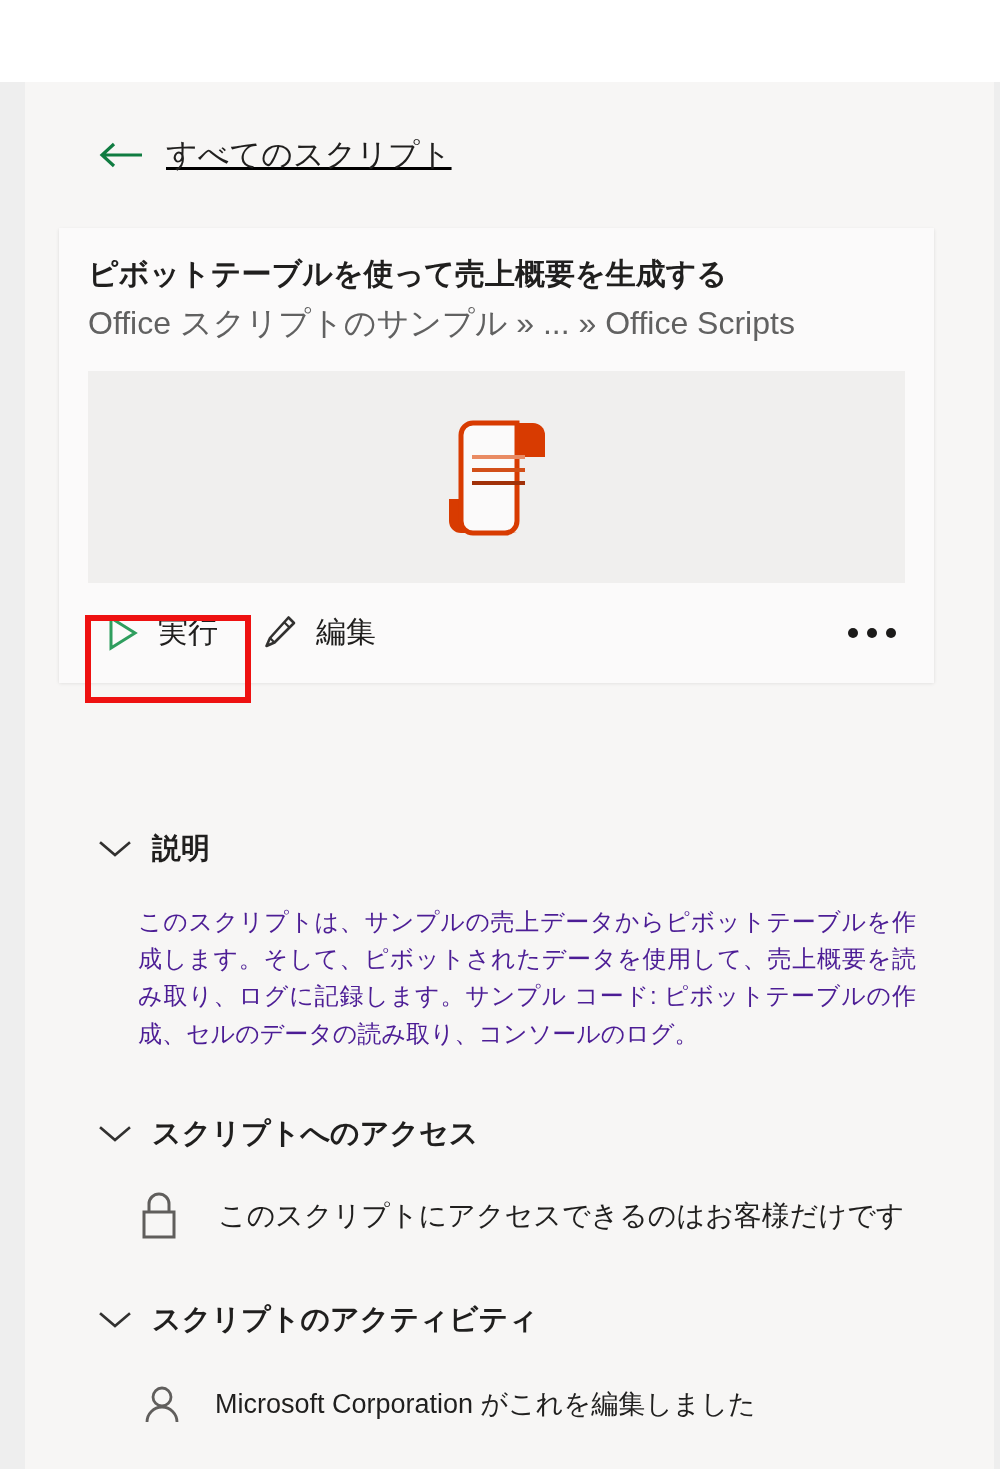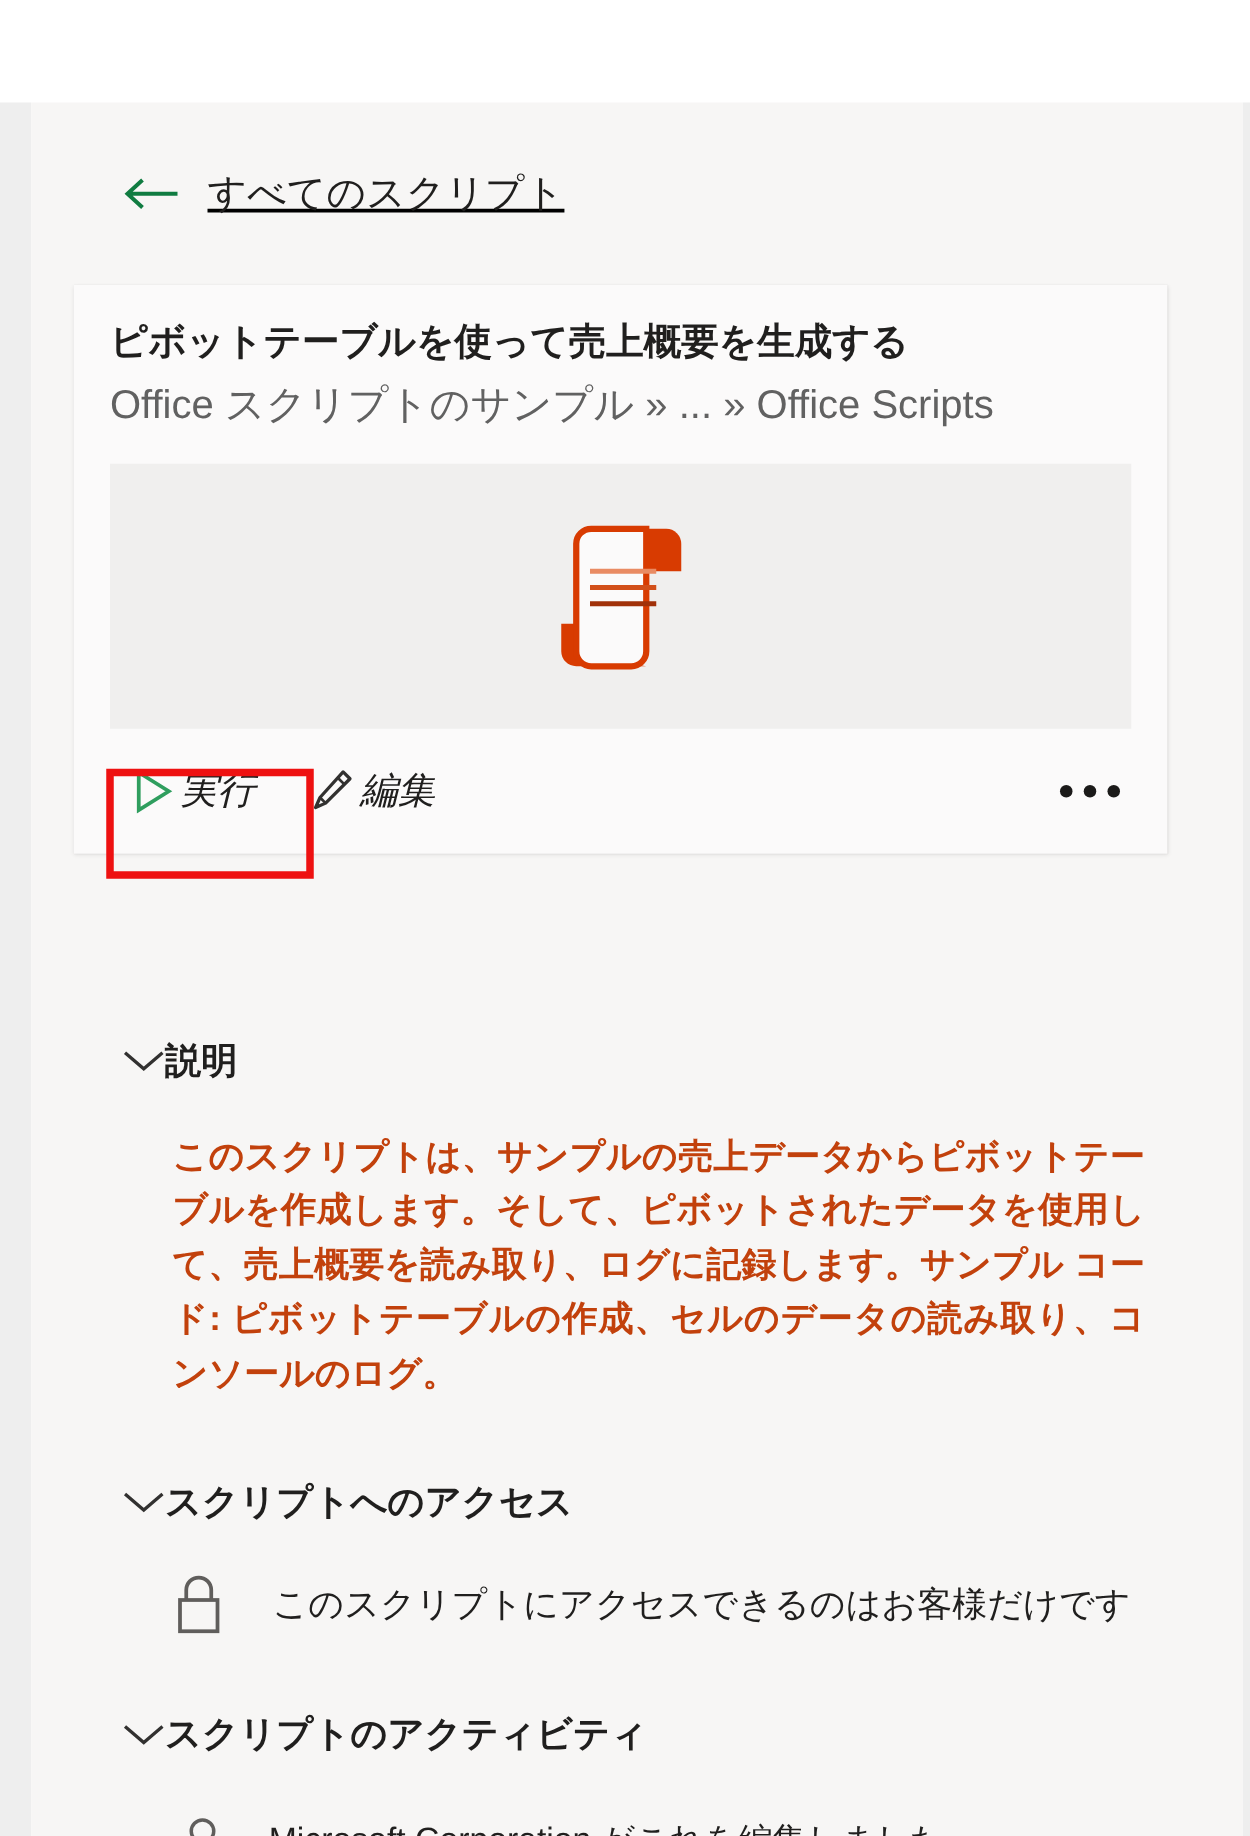--- a/index.html
+++ b/index.html
@@ -135,25 +135,24 @@
   .card-actions {
     display: flex;
     align-items: center;
     height: 100px;
     padding: 0 24px 0 29px;
     position: relative;
   }
   .act-btn {
     display: flex;
     align-items: center;
-    gap: 4px;
+    gap: 18px;
     cursor: pointer;
     padding: 8px 14px;
     box-sizing: border-box;
-    font-style: italic;
   }
   .act-btn .act-label {
     font-size: 30px;
     color: #201f1e;
     white-space: nowrap;
   }
   .run-btn { margin-left: 4px; }
   .edit-btn { margin-left: 16px; }
   .more-btn {
     margin-left: auto;
@@ -183,40 +182,40 @@
     z-index: 40;
   }
 
   
   .section {
     margin: 0 0 0 0;
   }
   .section-head {
     display: flex;
     align-items: center;
+    gap: 20px;
     padding-left: 73px;
     cursor: pointer;
     width: fit-content;
   }
   .section-head .sec-title {
     font-size: 29px;
     font-weight: 700;
     color: #201f1e;
     white-space: nowrap;
   }
   .section-body {
     padding: 0 78px 0 113px;
   }
   .desc-text {
-    font-size: 28px;
+    font-size: 24px;
     line-height: 1.55;
-    color: #c2410c;
+    color: #4c1d95;
     margin: 0;
     text-align: justify;
-    font-weight: bold;
   }
   .access-row {
     display: flex;
     align-items: center;
     gap: 38px;
     padding-left: 113px;
   }
   .access-text {
     font-size: 28px;
     color: #201f1e;

